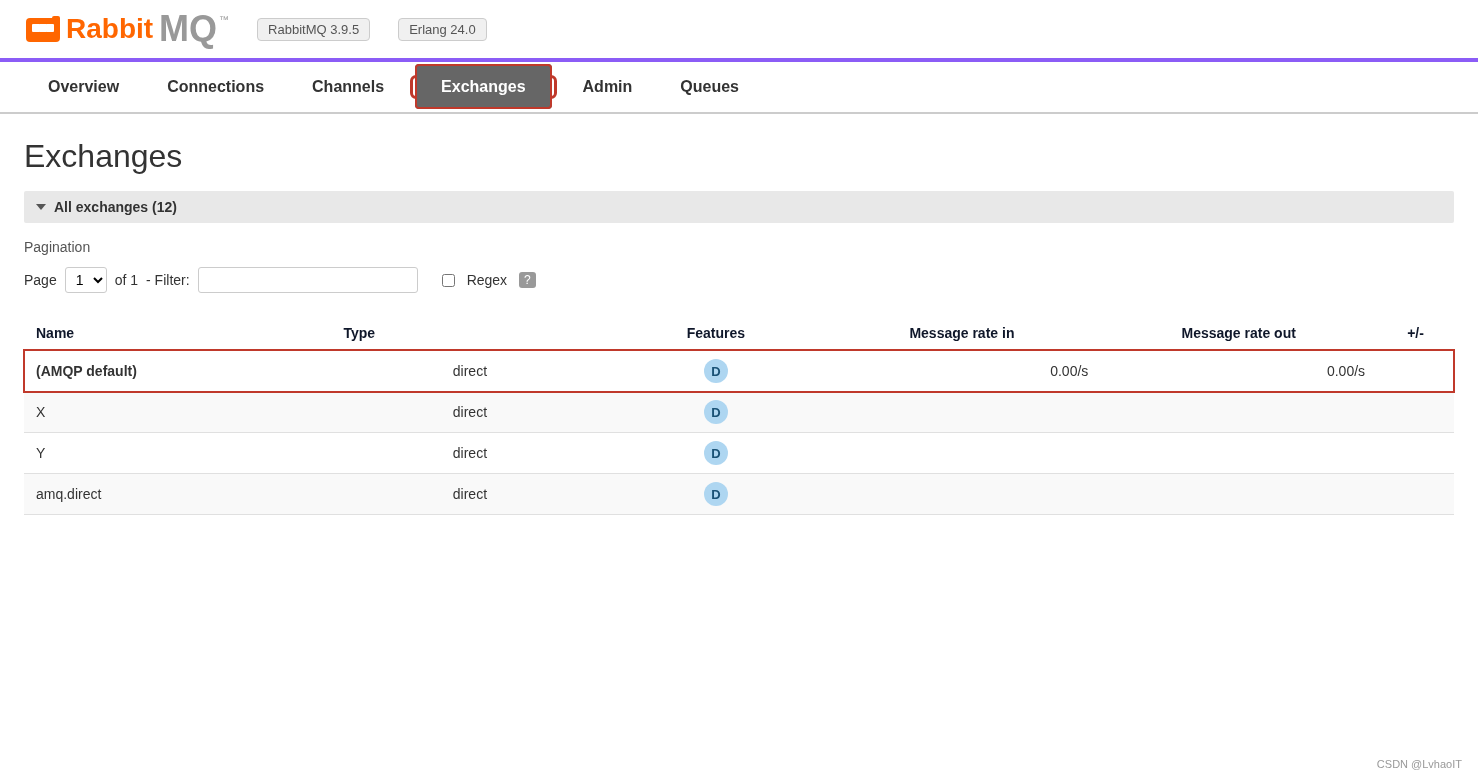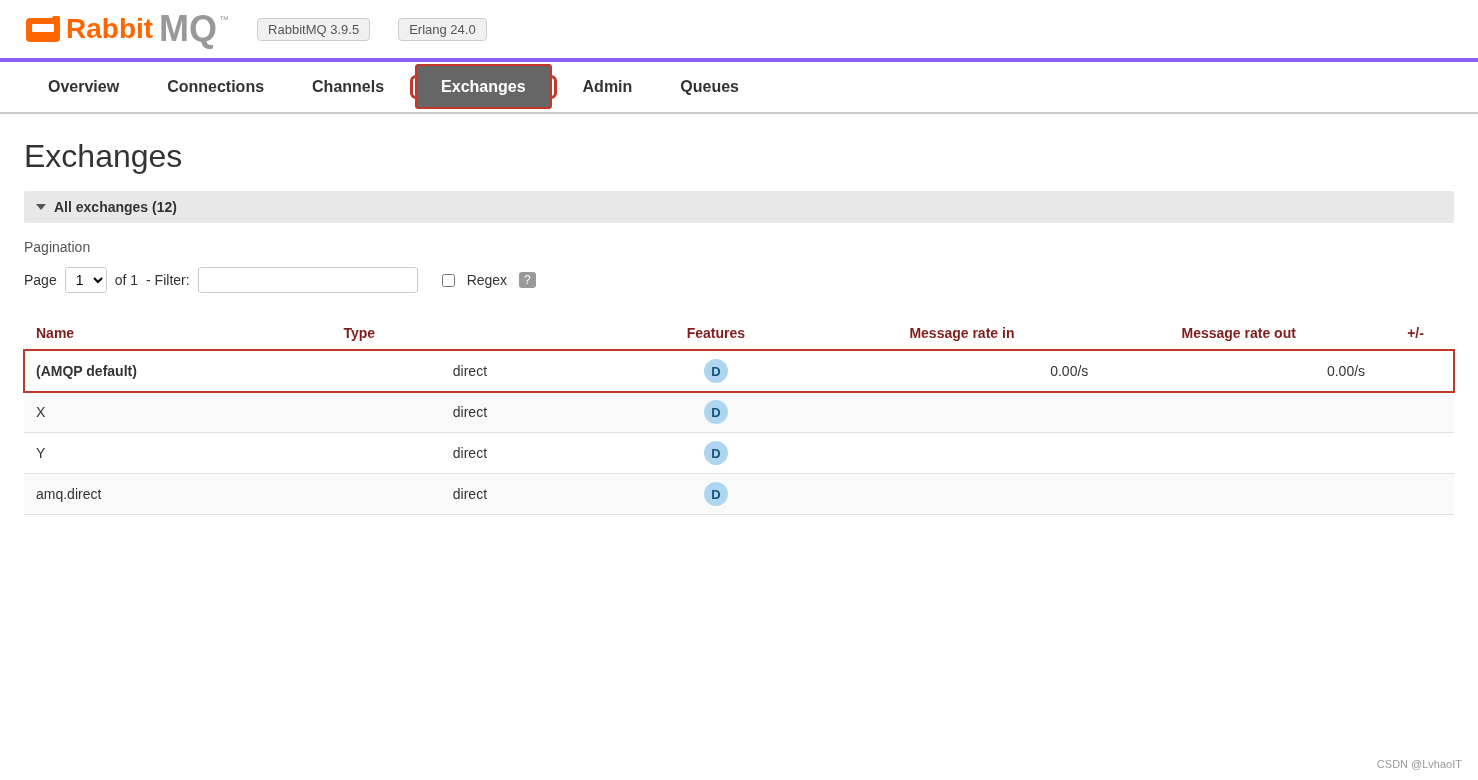--- a/index.html
+++ b/index.html
@@ -155,21 +155,21 @@
     .exchanges-table {
       width: 100%;
       border-collapse: collapse;
       font-size: 14px;
     }
     .exchanges-table th {
       text-align: left;
       padding: 8px 12px;
       border-bottom: 2px solid #ccc;
       font-weight: bold;
-      color: #7f1d1d;
+      color: #0f172a;
       background: #fff;
     }
     .exchanges-table th.center { text-align: center; }
     .exchanges-table th.right { text-align: center; }
     .exchanges-table td {
       padding: 8px 12px;
       border-bottom: 1px solid #e0e0e0;
       vertical-align: middle;
     }
     .exchanges-table td.center { text-align: center; }

